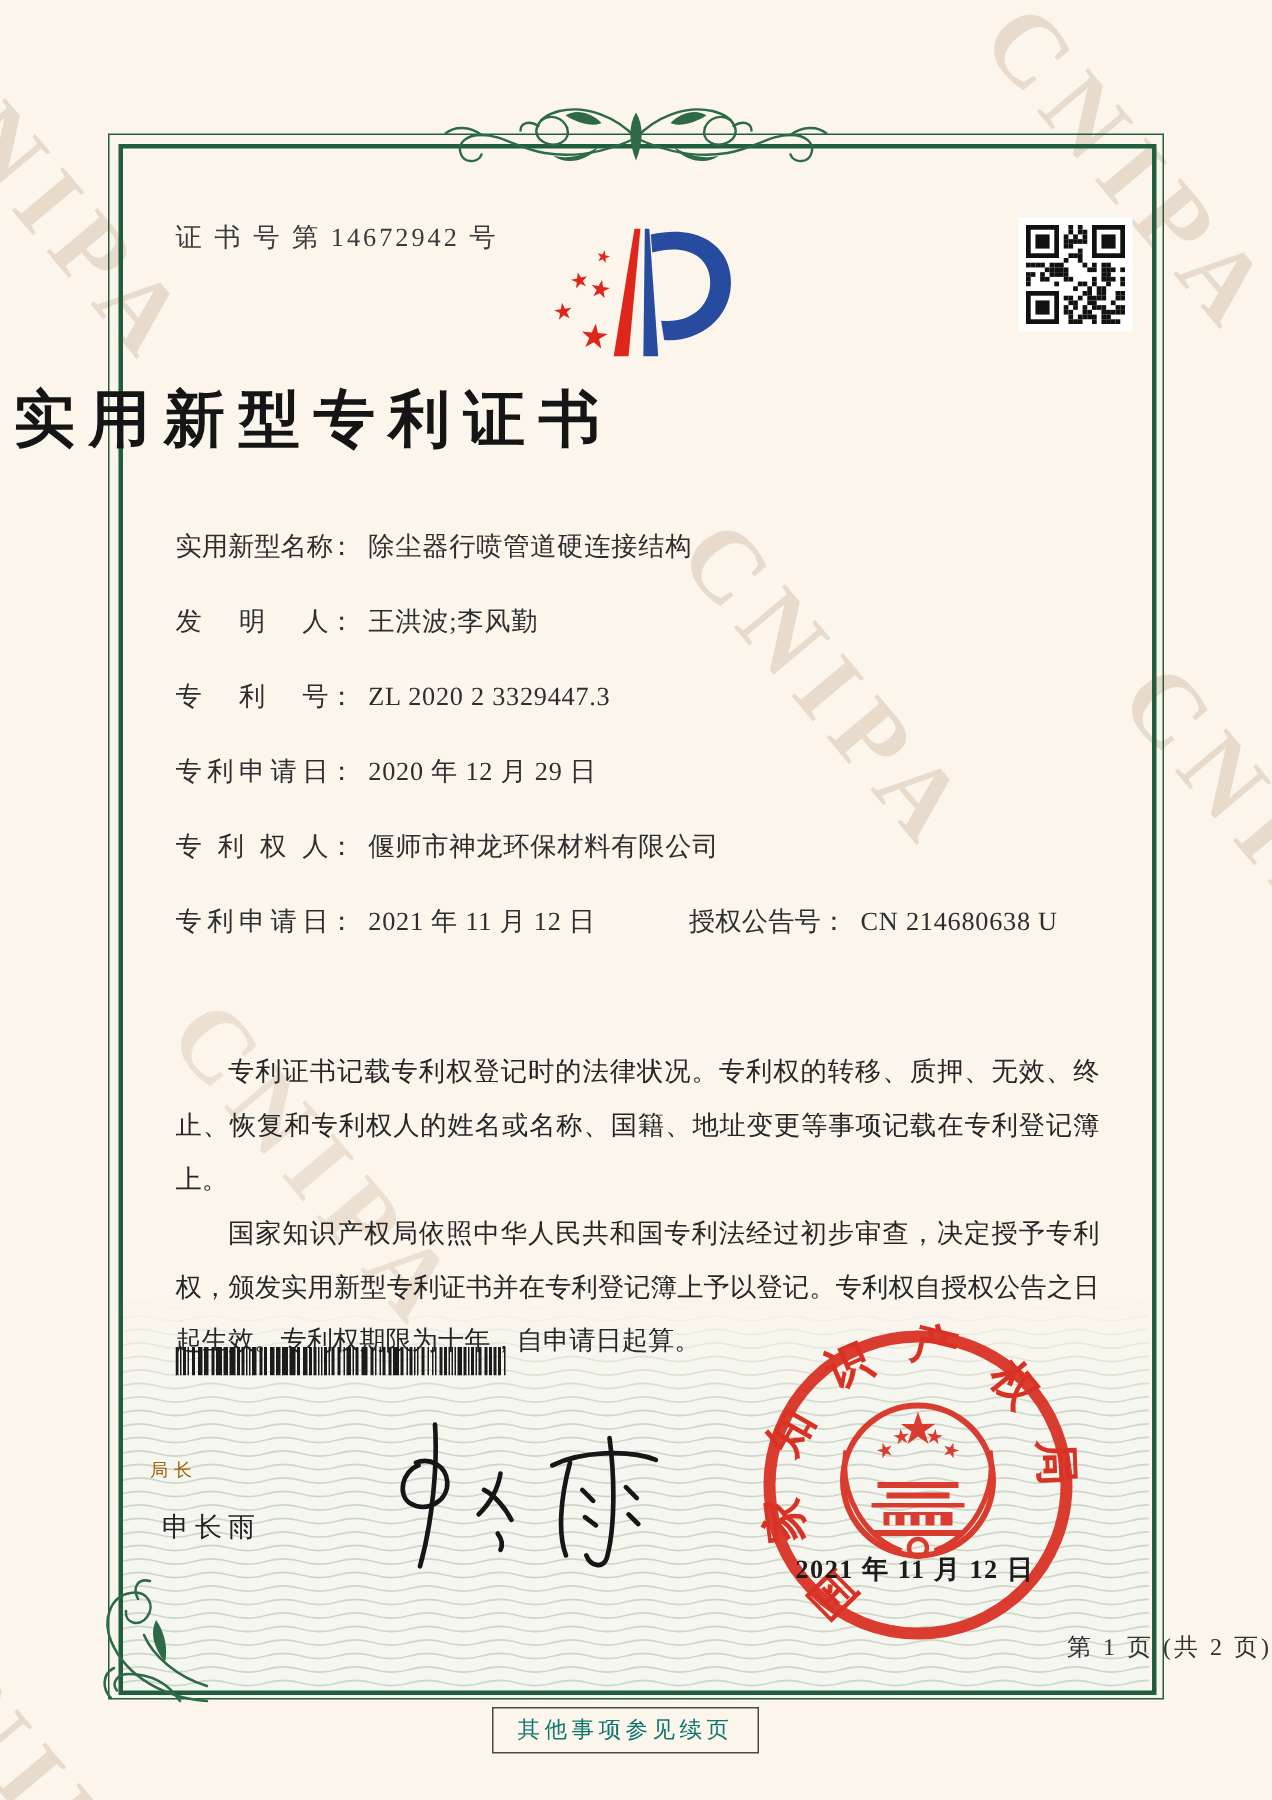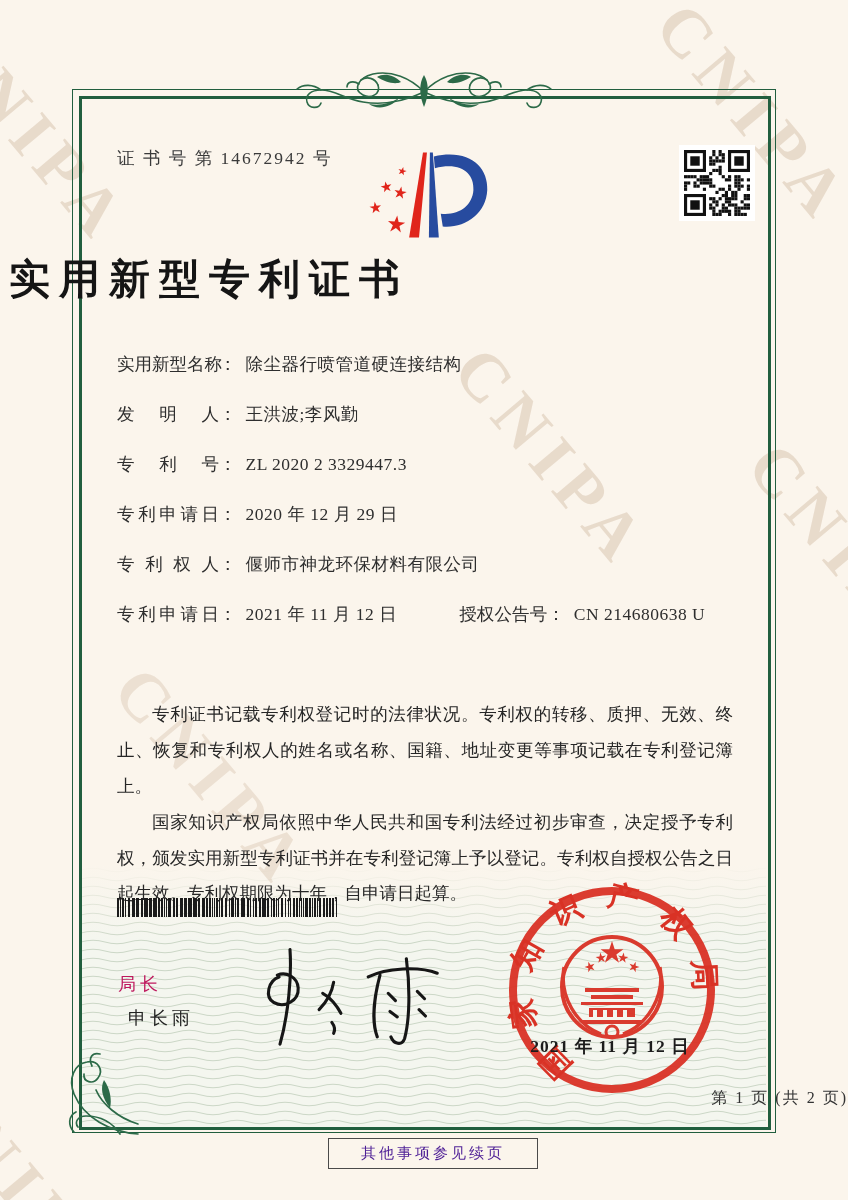--- a/index.html
+++ b/index.html
@@ -36,30 +36,30 @@
   .flabel{display:inline-block; width:102px; text-align:justify; text-align-last:justify; vertical-align:top;}
   .fcolon{display:inline-block; margin-right:9px;}
   .fvalue{letter-spacing:0.5px;}
   .fpair2{display:inline-block; margin-left:62px;}
   .fpair2 .flabel{width:88px;}
   
   .bodytext{position:absolute; left:117px; top:697px; width:616px;}
   .bodytext p{margin:0; font-size:17.5px; line-height:2.05; text-indent:2em; text-align:justify; color:#262626;}
   
   .barcode{position:absolute; left:117px; top:898px;}
-  .sig-title{position:absolute; left:118px; top:972px; font-size:18px; letter-spacing:4px; color:#be185d;}
-  .sig-name{position:absolute; left:128px; top:1006px; font-size:18px; letter-spacing:4px; color:#222;}
+  .sig-title{position:absolute; left:100px; top:972px; font-size:12px; letter-spacing:4px; color:#a16207;}
+  .sig-name{position:absolute; left:108px; top:1006px; font-size:18px; letter-spacing:4px; color:#222;}
   .signature{position:absolute; left:250px; top:946px;}
   .seal{position:absolute; left:497px; top:875px;}
   .sealdate{position:absolute; left:505px; top:1034px; width:210px; text-align:center;
     font-size:17.5px; font-weight:bold; letter-spacing:1px; color:#1c1c1c;}
   .pagefoot{position:absolute; left:0; top:1088px; width:848px; text-align:right;
     font-size:16px; letter-spacing:2px; color:#333;}
   .note{position:absolute; left:328px; top:1138px; border:1px solid #4a4a4a;
-    padding:5px 32px; font-size:15px; letter-spacing:3px; color:#4c1d95; background:#fbf5ec;}
+    padding:5px 16px; font-size:15px; letter-spacing:3px; color:#0f766e; background:#fbf5ec;}
 </style>
 </head>
 <body>
 
 <div class="page">
 
   <div class="waveband">
     <svg id="waves-svg" width="685" height="264">
         <path d="M0 6 q 12 -3.5 24 0 t 24 0 t 24 0 t 24 0 t 24 0 t 24 0 t 24 0 t 24 0 t 24 0 t 24 0 t 24 0 t 24 0 t 24 0 t 24 0 t 24 0 t 24 0 t 24 0 t 24 0 t 24 0 t 24 0 t 24 0 t 24 0 t 24 0 t 24 0 t 24 0 t 24 0 t 24 0 t 24 0 t 24 0 " fill="none" stroke="#ccd7c7" stroke-width="1"></path>
         <path d="M0 15 q 12 -3.5 24 0 t 24 0 t 24 0 t 24 0 t 24 0 t 24 0 t 24 0 t 24 0 t 24 0 t 24 0 t 24 0 t 24 0 t 24 0 t 24 0 t 24 0 t 24 0 t 24 0 t 24 0 t 24 0 t 24 0 t 24 0 t 24 0 t 24 0 t 24 0 t 24 0 t 24 0 t 24 0 t 24 0 t 24 0 " fill="none" stroke="#ccd7c7" stroke-width="1"></path>

